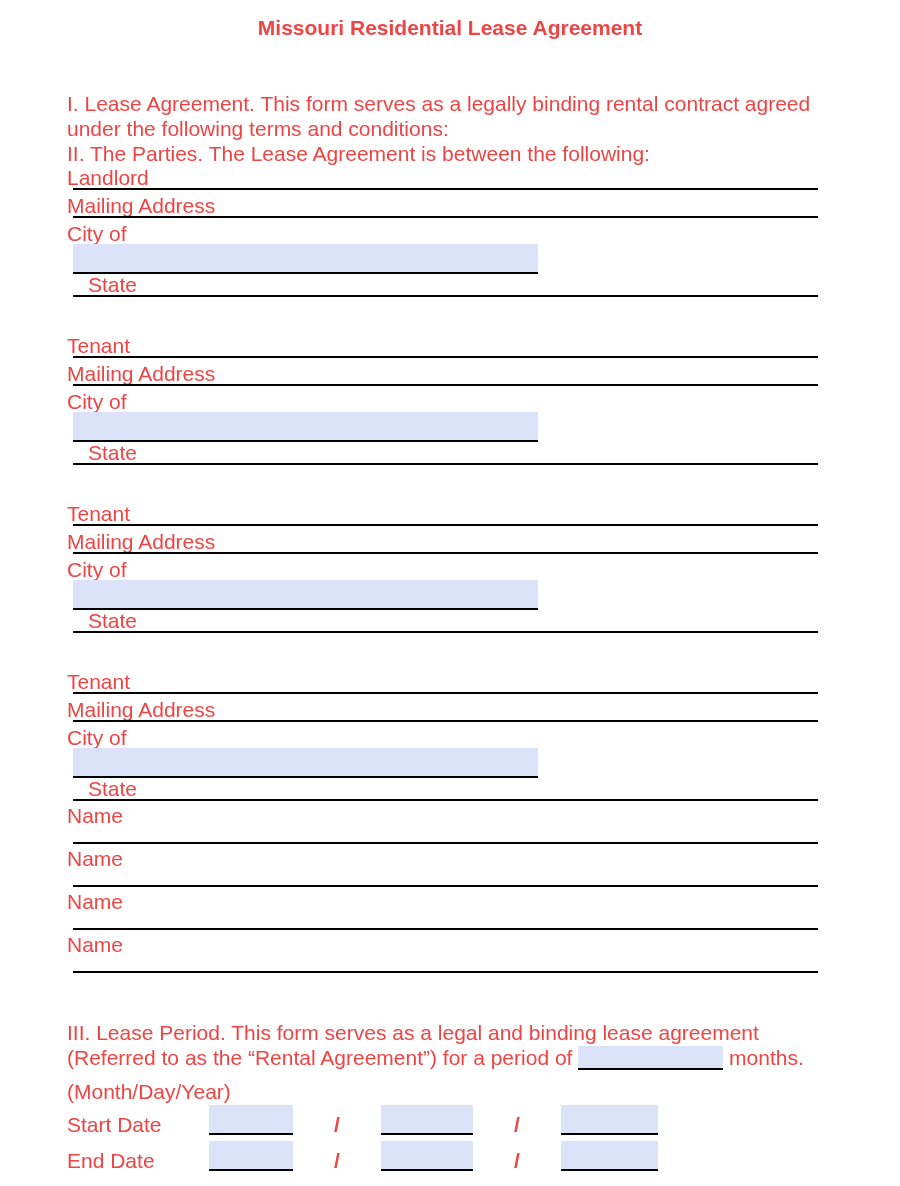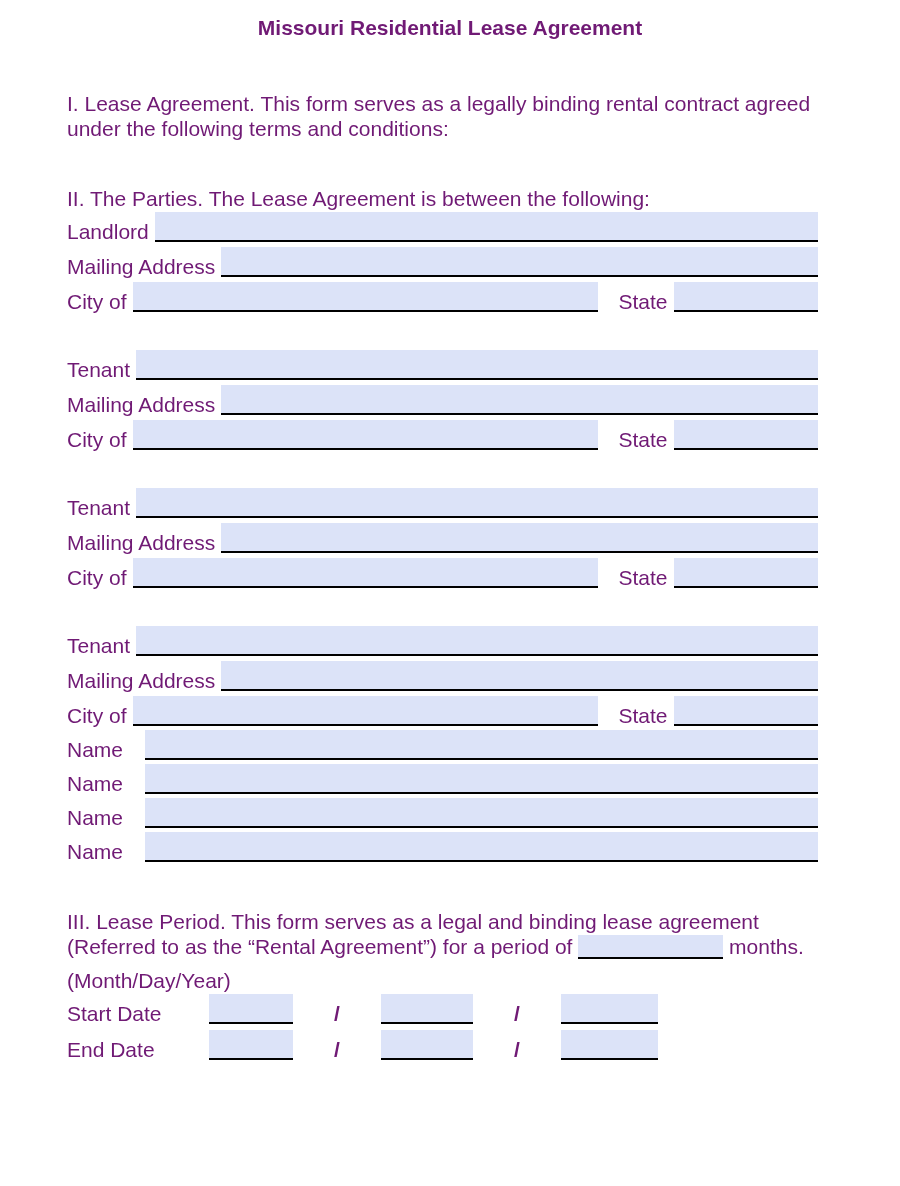--- a/index.html
+++ b/index.html
@@ -2,43 +2,43 @@
 <html><head>
 <meta charset="utf-8">
 <style>
   html, body { margin: 0; padding: 0; background: #ffffff; }
   .page {
     width: 900px;
     height: 1186px;
     background: #ffffff;
     font-family: "Liberation Sans", "DejaVu Sans", sans-serif;
     font-size: 21px;
-    color: #701a75;
+    color: #ef4444;
     overflow: hidden;
     box-sizing: border-box;
   }
   .content { padding: 0 82px 0 67px; }
   .doc-title {
     padding-top: 15px;
     text-align: center;
     font-weight: bold;
     font-size: 21px;
     line-height: 26px;
   }
   .bold { font-weight: normal; }
   .italic { font-style: italic; }
   .para { line-height: 25px; }
   .sec1 { margin-top: 50px; }
   .sec-heading { line-height: 26px; }
-  .sec2-heading { margin-top: 45px; }
+  .sec2-heading { }
   .mc-heading { margin-top: 50px; }
   .sec3 { margin-top: 47px; line-height: 25px; }
   .mdy { margin-top: 9px; line-height: 26px; }
 
-  .field-row { display: flex; align-items: flex-end; margin-top: 5px; }
+  .field-row { display: flex; margin-top: 5px; flex-direction: column; }
   .party-block { margin-top: 38px; }
   .party-block.first { margin-top: 0; }
   .party-block .field-row:first-child { margin-top: 0; }
 
   .field {
     background: #dce3f8;
     border-bottom: 2px solid #000000;
     height: 28px;
     box-sizing: content-box;
   }

